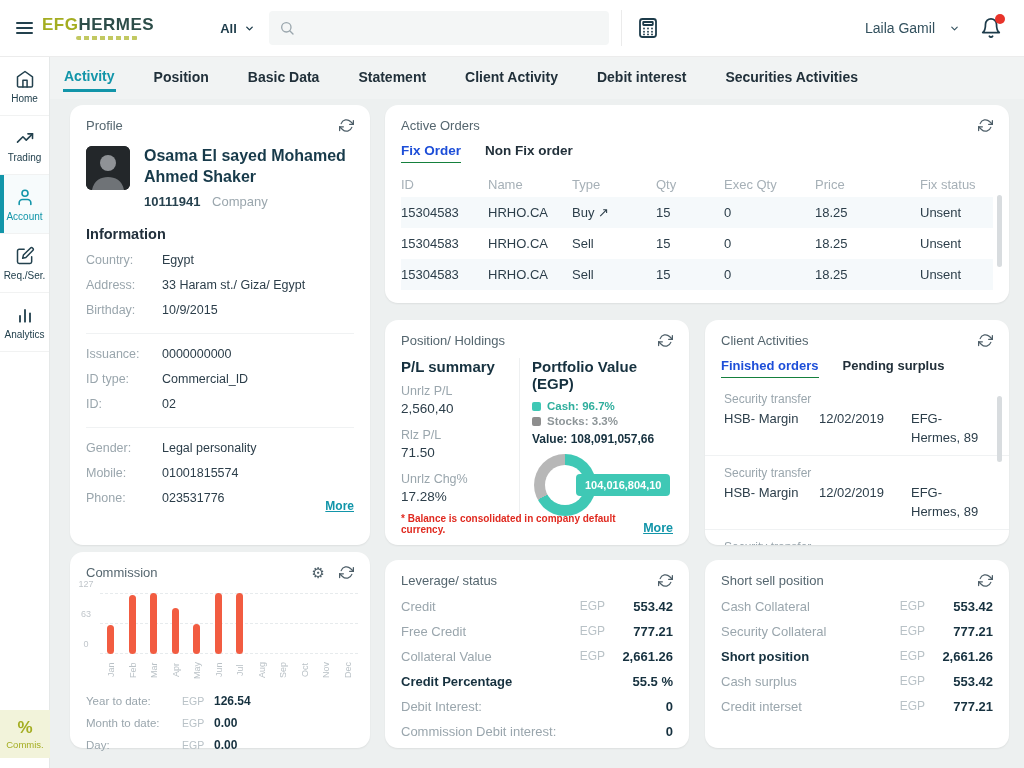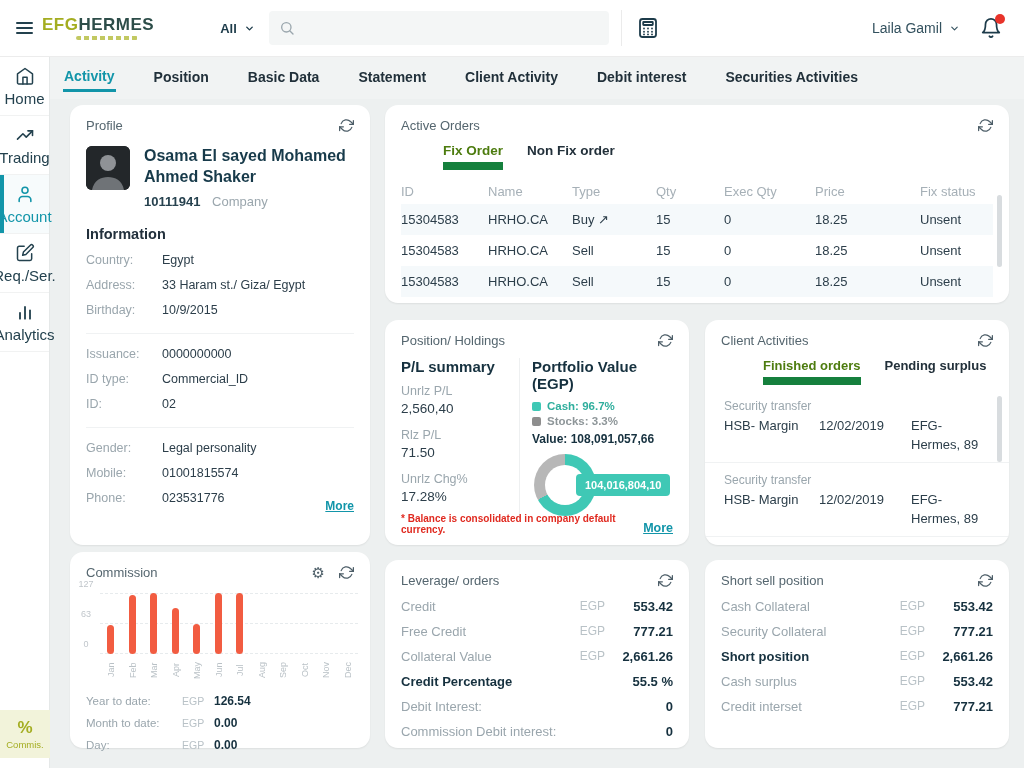--- a/index.html
+++ b/index.html
@@ -19,29 +19,29 @@
   .logo .tagline{margin-top:3px;margin-left:34px;height:4px;width:62px;border-radius:2px;
     background:repeating-linear-gradient(90deg,#b3bb3a 0 5px,transparent 5px 8px);opacity:.8;}
   .scope{display:flex;align-items:center;gap:7px;margin-left:66px;font-size:13px;font-weight:700;color:#1d3b4a;cursor:pointer;}
   .searchbox{display:flex;align-items:center;margin-left:14px;width:340px;height:34px;
     background:#f4f6f6;border-radius:4px;padding:0 10px;}
   .searchbox input{border:0;background:transparent;outline:none;flex:1;font-size:13px;
     font-family:"Liberation Sans",sans-serif;color:#2b4350;margin-left:7px;}
   .vdiv{width:1px;height:36px;background:#ebebeb;margin-left:12px;}
   .calc{margin-left:14px;cursor:pointer;display:flex;}
   .topspacer{flex:1;}
-  .user{display:flex;align-items:center;gap:7px;font-size:14px;color:#33515e;cursor:pointer;}
+  .user{display:flex;align-items:center;gap:14px;font-size:14px;color:#33515e;cursor:pointer;}
   .bell{position:relative;margin-left:20px;margin-right:6px;cursor:pointer;display:flex;}
   .bell .dot{position:absolute;top:-3px;right:-3px;width:10px;height:10px;border-radius:50%;background:#e8332a;}
 
   
   .sidebar{position:absolute;left:0;top:57px;width:50px;height:711px;background:#fff;border-right:1px solid #e5e8e8;}
   .side-item{position:relative;height:59px;display:flex;flex-direction:column;align-items:center;
     justify-content:center;gap:4px;color:#23414e;cursor:pointer;border-bottom:1px solid #f1f2f2;}
-  .side-item .lbl{font-size:15px;color:#23414e;}
+  .side-item .lbl{font-size:10px;color:#23414e;}
   .side-item.active{color:#1295a9;background:#f7fbfc;}
   .side-item.active .lbl{color:#1295a9;}
   .side-item.active::before{content:"";position:absolute;left:0;top:0;bottom:0;width:4px;background:#1295a9;}
   .side-bottom{position:absolute;left:0;bottom:10px;width:50px;height:48px;background:#f2f3da;
     display:flex;flex-direction:column;align-items:center;justify-content:center;gap:1px;color:#a4ad21;cursor:pointer;}
   .side-bottom .pct{font-size:17px;font-weight:700;}
   .side-bottom .lbl{font-size:9.5px;}
 
   
   .tabbar{position:absolute;left:50px;top:57px;width:974px;height:42px;background:#f1f3f3;
@@ -89,21 +89,21 @@
   .cstats{padding:8px 16px 0;}
   .cstat{display:grid;grid-template-columns:96px 32px auto;align-items:center;font-size:11.5px;line-height:22px;}
   .cstat .sl{color:#9aa6ad;}
   .cstat .cur{color:#b9c2c7;font-size:10.5px;}
   .cstat .sv{font-weight:700;color:#16313f;font-size:12px;}
 
   
   #card-orders{left:385px;top:105px;width:624px;height:198px;}
   .subtabs{display:flex;gap:24px;padding:10px 16px 0;font-size:13.5px;font-weight:700;}
   .subtab{color:#22303a;cursor:pointer;padding-bottom:4px;}
-  .subtab.active{color:#4d7c0f;border-bottom:8px solid #15803d;margin-left:42px;}
+  .subtab.active{color:#1d4ed8;border-bottom:1px solid #15803d;}
   .tgrid{display:grid;grid-template-columns:87px 84px 84px 68px 91px 105px auto;align-items:center;}
   .thead{margin:8px 16px 0;font-size:13px;color:#a6b0b7;height:26px;}
   .trow{margin:0 16px;height:31px;font-size:13px;color:#2c3e4a;cursor:pointer;}
   .trow.stripe{background:#f5f9fb;}
   .scrollbar{position:absolute;width:5px;border-radius:3px;background:#d8dcdf;cursor:pointer;}
 
   
   #card-position{left:385px;top:320px;width:304px;height:225px;}
   .ph-body{display:flex;padding:6px 14px 0 16px;}
   .pl-col{width:118px;flex:none;}
@@ -575,21 +575,21 @@
       <div class="ca-item" style="border-bottom:0;">
         <div class="ca-type">Security transfer</div>
 
       </div>
     </div>
     <div class="scrollbar" style="right:7px;top:76px;height:66px;"></div>
   </div>
 
   <div class="card" id="card-leverage">
     <div class="card-head">
-      <span class="card-title">Leverage/ orders</span>
+      <span class="card-title">Leverage/ status</span>
       <span class="icon-btn">
         <svg width="15" height="15" viewBox="0 0 24 24" fill="none" stroke="currentColor" stroke-width="2" stroke-linecap="round" stroke-linejoin="round">
             <polyline points="23 4 23 10 17 10"></polyline>
             <polyline points="1 20 1 14 7 14"></polyline>
             <path d="M3.5 9a9 9 0 0 1 14.9-3.4L23 10M1 14l4.6 4.4A9 9 0 0 0 20.5 15"></path>
           </svg>
       </span>
     </div>
     <div class="kv-list">
       <div class="kv">

